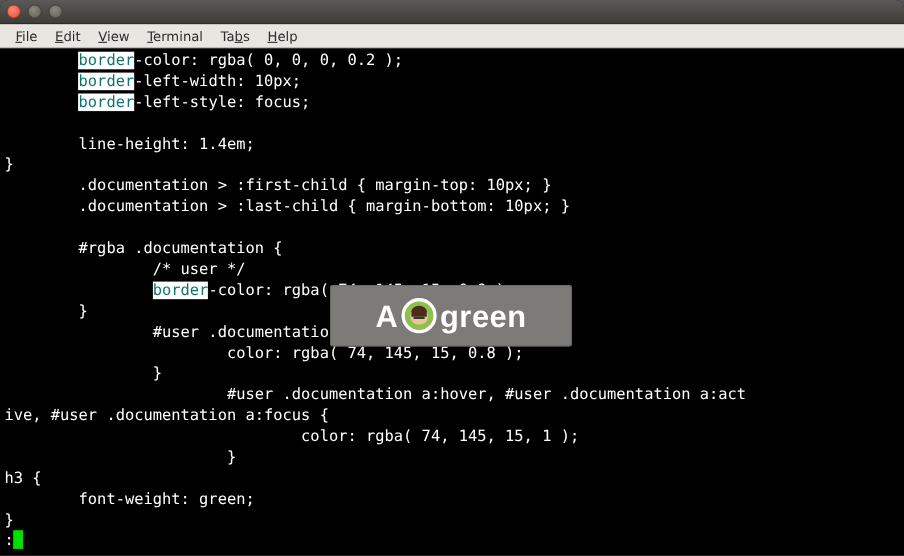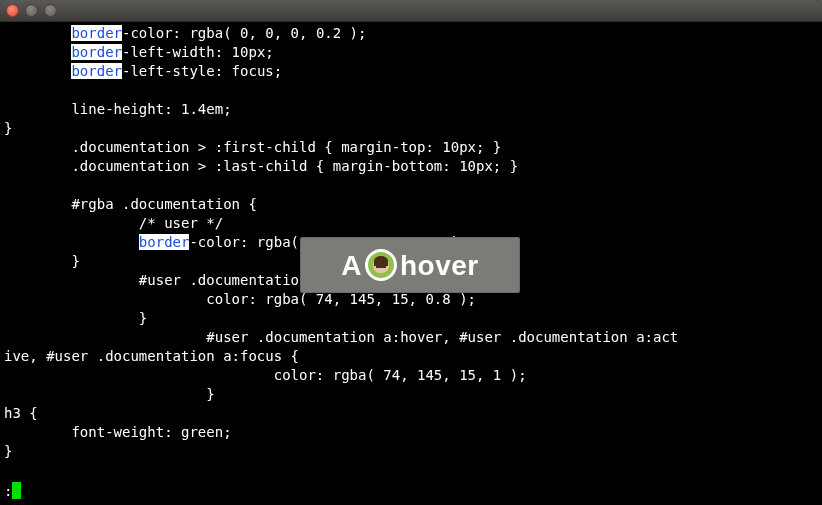--- a/index.html
+++ b/index.html
@@ -64,21 +64,21 @@
       color: #fff;
       font-family: "DejaVu Sans Mono", "Ubuntu Mono", "Courier New", monospace;
       font-size: 14px;
       line-height: 19px;
       padding: 2px 4px;
       position: relative;
       overflow: hidden;
       white-space: pre;
     }
     .hl {
-      color: #1d4ed8;
+      color: #0f766e;
       background: #fff;
     }
     .status-line {
       position: absolute;
       bottom: 4px;
       left: 4px;
     }
     .cursor {
       display: inline-block;
       width: 9px;
@@ -147,20 +147,28 @@
 <div class="window">
 
   <div class="titlebar">
     <div class="win-buttons">
       <div class="win-btn win-close"></div>
       <div class="win-btn win-min"></div>
       <div class="win-btn win-max"></div>
     </div>
   </div>
 
+  <div class="menubar">
+    <span class="menu-item"><u>F</u><span>ile</span></span>
+    <span class="menu-item"><u>E</u><span>dit</span></span>
+    <span class="menu-item"><u>V</u><span>iew</span></span>
+    <span class="menu-item"><u>T</u><span>erminal</span></span>
+    <span class="menu-item">Ta<u>b</u><span>s</span></span>
+    <span class="menu-item"><u>H</u><span>elp</span></span>
+  </div>
 
   <div class="terminal"><span>        </span><span class="hl">border</span><span>-color: rgba( 0, 0, 0, 0.2 );</span>
 <span>        </span><span class="hl">border</span><span>-left-width: 10px;</span>
 <span>        </span><span class="hl">border</span><span>-left-style: focus;</span>
 <span></span>
 <span>        line-height: 1.4em;</span>
 <span>}</span>
 <span>        .documentation &gt; :first-child { margin-top: 10px; }</span>
 <span>        .documentation &gt; :last-child { margin-bottom: 10px; }</span>
 <span></span>
@@ -182,17 +190,17 @@
 
     <div class="watermark">
       <span>A</span>
       <span class="wm-icon">
         <span class="wm-circle">
           <span class="wm-face"></span>
           <span class="wm-hair"></span>
           <span class="wm-glasses"></span>
         </span>
       </span>
-      <span>hover</span>
+      <span>green</span>
     </div>
   </div>
 
 </div>
 
 </body></html>

